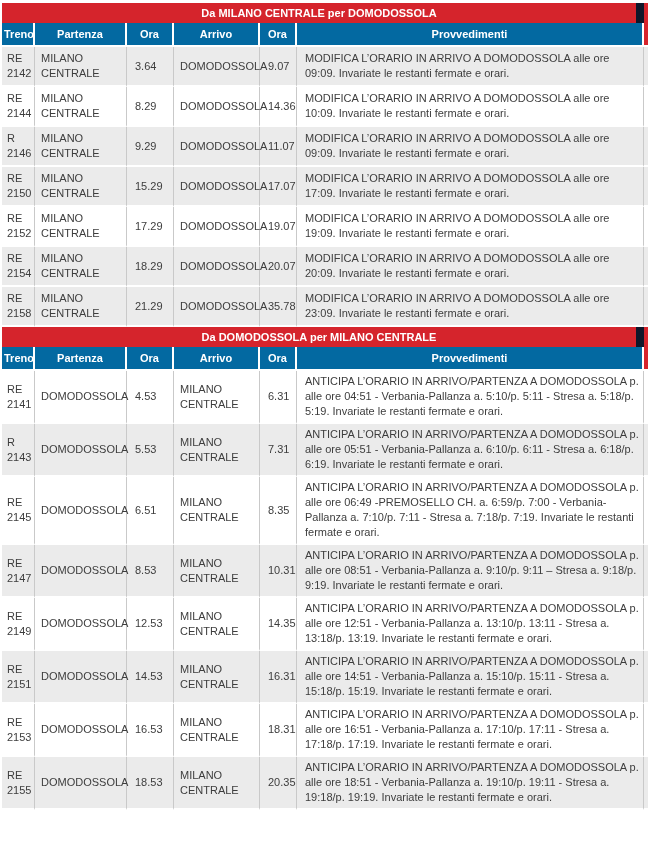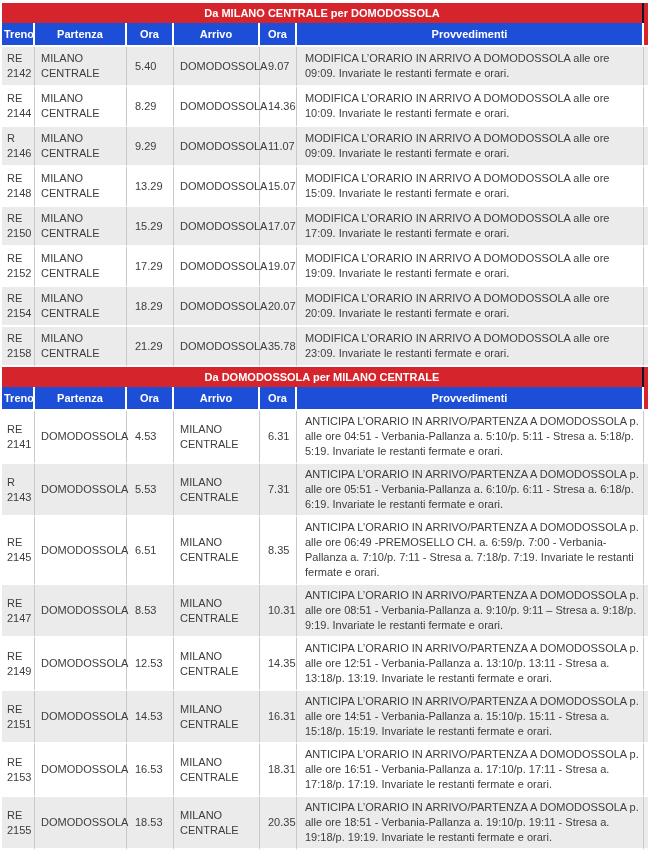--- a/index.html
+++ b/index.html
@@ -30,26 +30,26 @@
   col.c-edge    { width: 4px;  }
 
   
   tr.title-row td.section-title {
     background: #d5242c;
     color: #ffffff;
     font-size: 11px;
     font-weight: bold;
     text-align: center;
     padding: 4px 2px 3px 2px;
-    border-right: 2px solid #0f172a;
+    border-right: 8px solid #0f172a;
     line-height: 13px;
   }
   
   tr.header-row th {
-    background: #1d4ed8;
+    background: #0369a1;
     color: #ffffff;
     font-size: 11px;
     font-weight: bold;
     text-align: center;
     padding: 5px 2px;
     border-right: 2px solid #ffffff;
     border-bottom: 2px solid #ffffff;
     line-height: 12px;
   }
   
@@ -100,21 +100,21 @@
           <th>Partenza</th>
           <th>Ora</th>
           <th>Arrivo</th>
           <th>Ora</th>
           <th>Provvedimenti</th>
           <td class="edge"></td>
         </tr>
         <tr class="data-row stripe-gray">
           <td class="cell-0">RE 2142</td>
           <td class="cell-1">MILANO CENTRALE</td>
-          <td class="cell-2">5.40</td>
+          <td class="cell-2">3.64</td>
           <td class="cell-3">DOMODOSSOLA</td>
           <td class="cell-4">9.07</td>
           <td class="cell-5">MODIFICA L’ORARIO IN ARRIVO A DOMODOSSOLA alle ore 09:09. Invariate le restanti fermate e orari.</td>
           <td class="edge"></td>
         </tr>
         <tr class="data-row stripe-white">
           <td class="cell-0">RE 2144</td>
           <td class="cell-1">MILANO CENTRALE</td>
           <td class="cell-2">8.29</td>
           <td class="cell-3">DOMODOSSOLA</td>
@@ -122,29 +122,20 @@
           <td class="cell-5">MODIFICA L’ORARIO IN ARRIVO A DOMODOSSOLA alle ore 10:09. Invariate le restanti fermate e orari.</td>
           <td class="edge"></td>
         </tr>
         <tr class="data-row stripe-gray">
           <td class="cell-0">R 2146</td>
           <td class="cell-1">MILANO CENTRALE</td>
           <td class="cell-2">9.29</td>
           <td class="cell-3">DOMODOSSOLA</td>
           <td class="cell-4">11.07</td>
           <td class="cell-5">MODIFICA L’ORARIO IN ARRIVO A DOMODOSSOLA alle ore 09:09. Invariate le restanti fermate e orari.</td>
-          <td class="edge"></td>
-        </tr>
-        <tr class="data-row stripe-white">
-          <td class="cell-0">RE 2148</td>
-          <td class="cell-1">MILANO CENTRALE</td>
-          <td class="cell-2">13.29</td>
-          <td class="cell-3">DOMODOSSOLA</td>
-          <td class="cell-4">15.07</td>
-          <td class="cell-5">MODIFICA L’ORARIO IN ARRIVO A DOMODOSSOLA alle ore 15:09. Invariate le restanti fermate e orari.</td>
           <td class="edge"></td>
         </tr>
         <tr class="data-row stripe-gray">
           <td class="cell-0">RE 2150</td>
           <td class="cell-1">MILANO CENTRALE</td>
           <td class="cell-2">15.29</td>
           <td class="cell-3">DOMODOSSOLA</td>
           <td class="cell-4">17.07</td>
           <td class="cell-5">MODIFICA L’ORARIO IN ARRIVO A DOMODOSSOLA alle ore 17:09. Invariate le restanti fermate e orari.</td>
           <td class="edge"></td>

